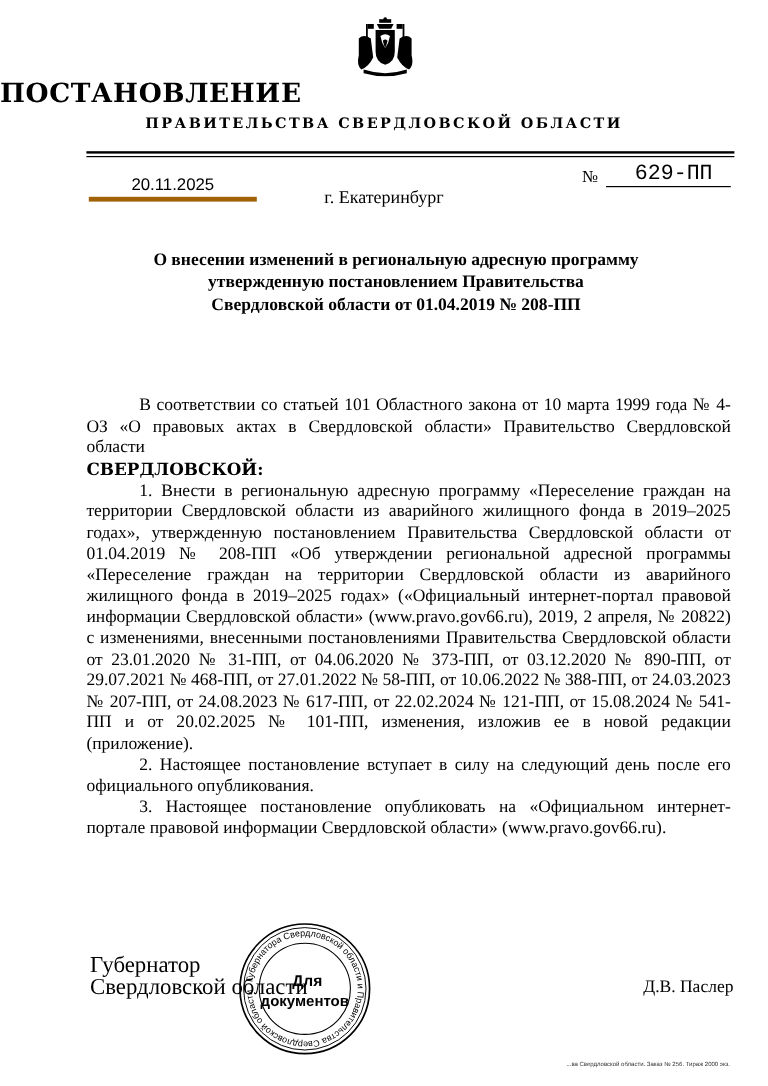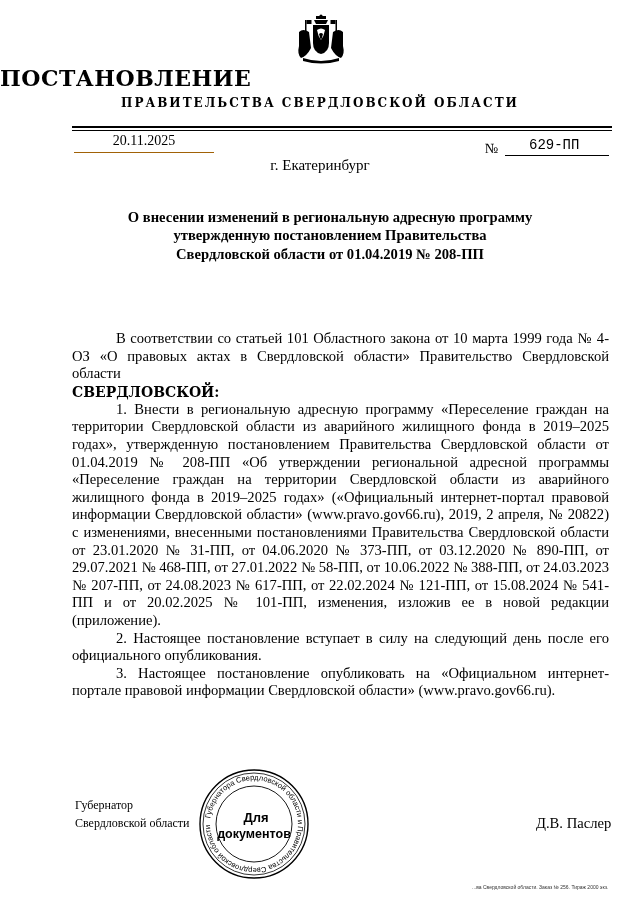--- a/index.html
+++ b/index.html
@@ -9,36 +9,36 @@
 
   .title-main { position: absolute; left: 0; width: 640px; top: 64px; text-align: left;
     font-family: "DejaVu Serif", serif; font-weight: bold; font-size: 22px; letter-spacing: 0.5px; line-height: 28px; }
   .title-sub { position: absolute; left: 0; width: 640px; top: 94px; text-align: center;
     font-family: "DejaVu Serif", serif; font-weight: bold; font-size: 12px; letter-spacing: 2px; line-height: 18px; }
 
   .rule { position: absolute; left: 72px; width: 540px; height: 0; }
   .rule.top { top: 126px; border-top: 2.5px solid #000; }
   .rule.bottom { top: 130px; border-top: 1px solid #000; }
 
-  .date-field { position: absolute; left: 74px; top: 132px; width: 140px; height: 20px;
-    border-bottom: 1px solid #a16207; font-family: Liberation Serif, serif; font-size: 14px; text-align: center; line-height: 18px; }
+  .date-field { position: absolute; left: 74px; top: 144px; width: 140px; height: 20px;
+    border-bottom: 4px solid #a16207; font-family: Liberation Sans, sans-serif; font-size: 14px; text-align: center; line-height: 18px; }
   .num-label { position: absolute; left: 485px; top: 140px; font-family: "Liberation Serif", serif; font-size: 14px; line-height: 18px; }
   .num-field { position: absolute; left: 505px; top: 136px; width: 104px; height: 20px;
-    border-bottom: 1px solid #000; font-family: "Liberation Mono", monospace; font-size: 14px; line-height: 18px; padding-left: 24px; box-sizing: border-box; }
+    border-bottom: 1px solid #000; font-family: "Liberation Mono", monospace; font-size: 18px; line-height: 18px; padding-left: 24px; box-sizing: border-box; }
   .city { position: absolute; left: 0; width: 640px; top: 156px; text-align: center; font-size: 15px; line-height: 18px; }
 
   .subject { position: absolute; left: 100px; width: 460px; top: 208px; text-align: center;
     font-family: "Liberation Serif", serif; font-weight: bold; font-size: 14.6px; line-height: 18.4px; }
 
   .body { position: absolute; left: 72px; width: 537px; top: 330px; font-size: 14.6px; line-height: 17.6px; text-align: justify; }
   .body p { margin: 0; }
   .indent { text-indent: 44px; }
   .decree { font-weight: bold; font-family: "DejaVu Serif", serif; font-size: 14px; line-height: 18px; }
 
-  .sign-left { position: absolute; left: 75px; top: 796px; font-size: 12px; line-height: 18px; }
+  .sign-left { position: absolute; left: 75px; top: 796px; font-size: 19px; line-height: 18px; }
   .sign-right { position: absolute; left: 536px; top: 814px; font-size: 14.6px; line-height: 18px; }
 
   .stamp { position: absolute; left: 198px; top: 768px; width: 112px; height: 112px; }
 
   .footer-note { position: absolute; left: 472px; top: 884px; font-family: "Liberation Sans", sans-serif; font-size: 5px; color: #333; white-space: nowrap; }
 </style>
 </head>
 <body>
 
 <svg class="emblem" viewBox="0 0 48 50">

